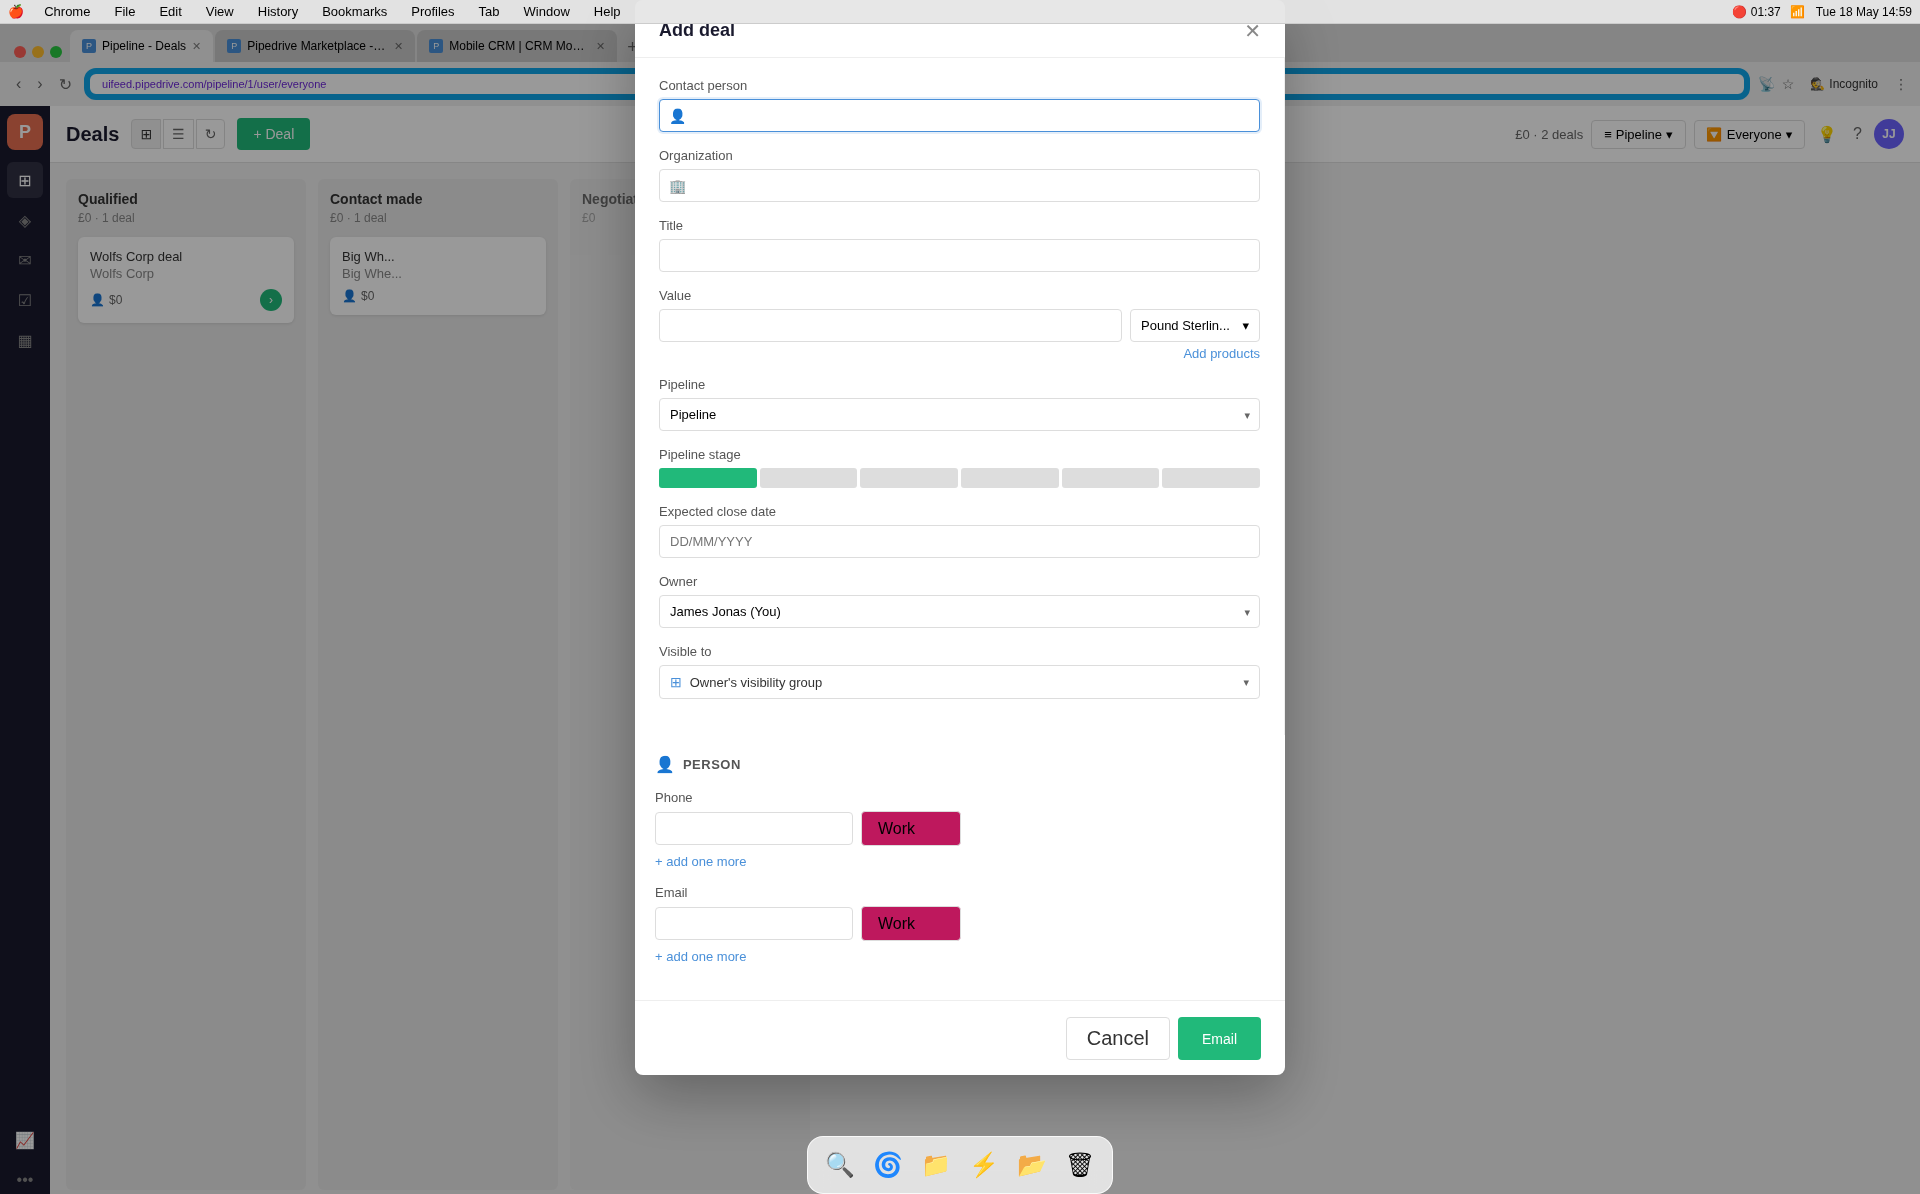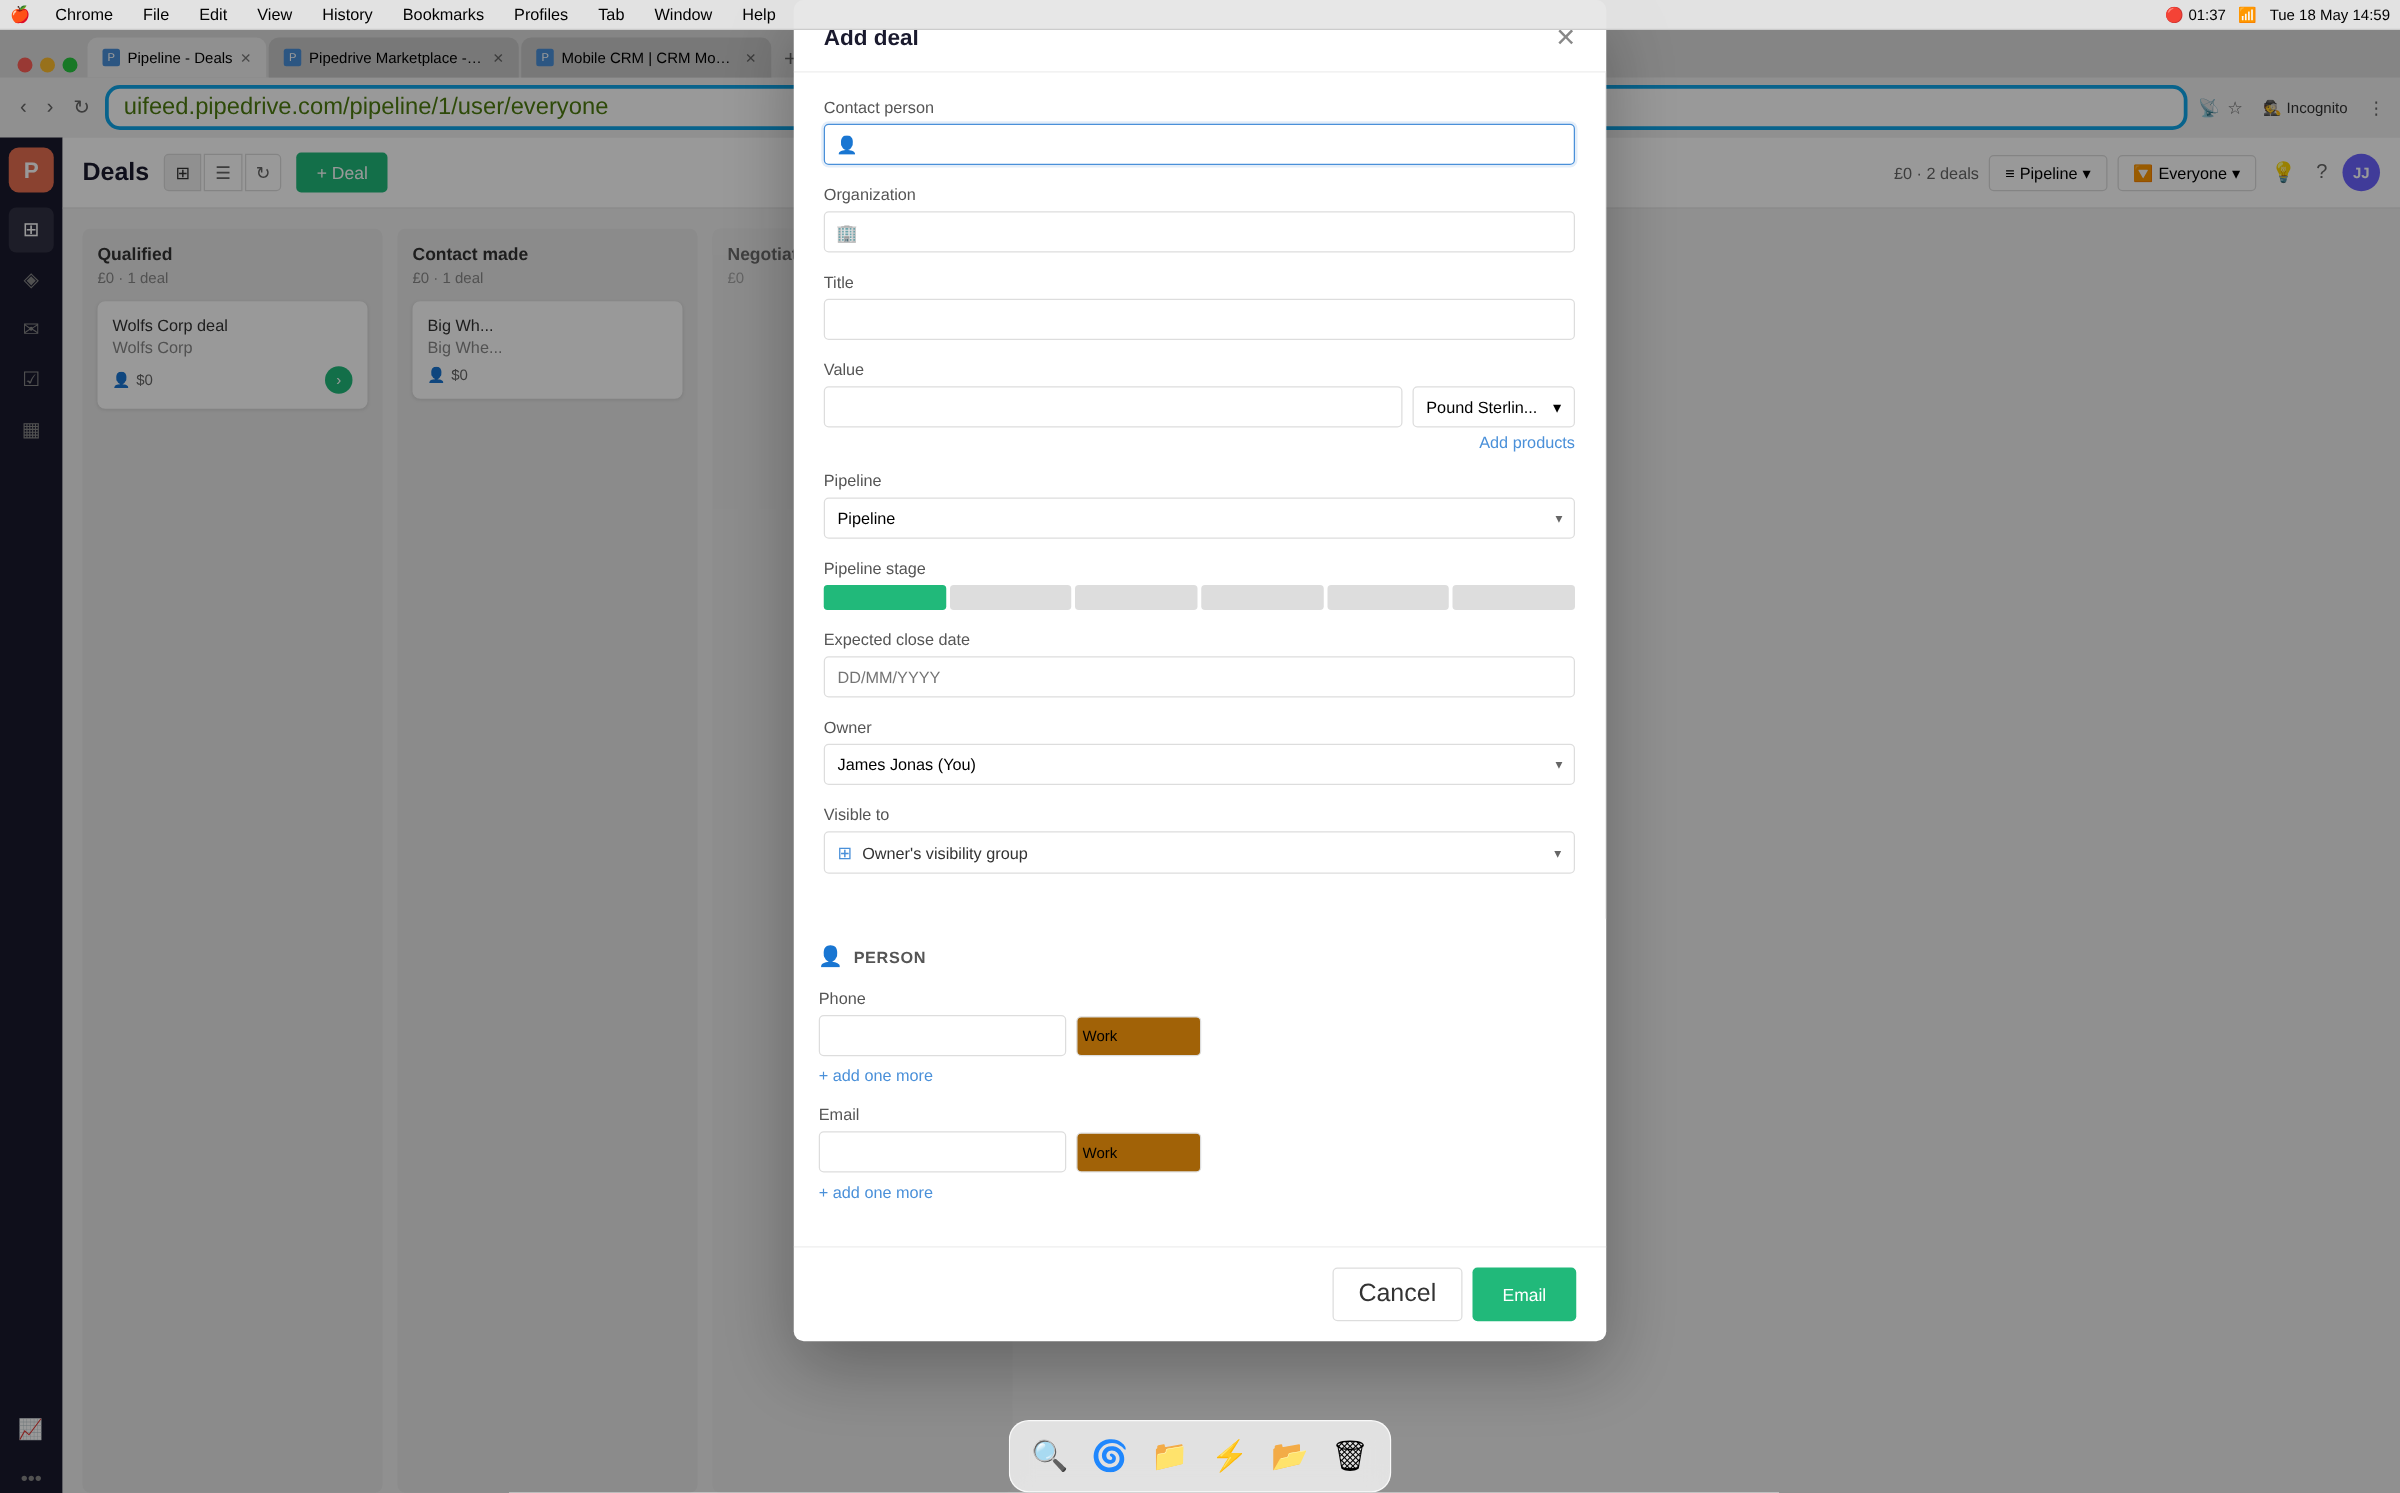--- a/index.html
+++ b/index.html
@@ -59,25 +59,25 @@
       background: #f0f0f0;
       padding: 6px 12px;
       display: flex;
       align-items: center;
       gap: 8px;
     }
     .nav-btn { background: none; border: none; font-size: 16px; color: #666; cursor: pointer; padding: 2px 4px; }
     .url-input {
       flex: 1;
       background: white;
-      border: 3px solid #0ea5e9;
+      border: 6px solid #0ea5e9;
       border-radius: 12px;
       padding: 4px 12px;
-      font-size: 19px;
-      color: #4d7c0f;
+      font-size: 11px;
+      color: #6d28d9;
     }
     .url-actions { display: flex; gap: 6px; align-items: center; }
     .url-action-btn { background: none; border: none; font-size: 14px; color: #666; cursor: pointer; }
 
     
     .app-container {
       display: flex;
       height: calc(100vh - 24px - 32px - 38px);
       background: #f5f5f5;
       position: relative;
@@ -375,23 +375,23 @@
       border: 1px solid #ddd;
       border-radius: 4px;
       padding: 8px 10px;
       font-size: 13px;
       outline: none;
     }
     .contact-type-select {
       width: 100px;
       border: 1px solid #ddd;
       border-radius: 4px;
-      padding: 8px 4px;
-      font-size: 12px;
-      background: #a16207;
+      padding: 8px 16px;
+      font-size: 16px;
+      background: #be185d;
       appearance: none;
       -webkit-appearance: none;
       cursor: pointer;
       position: relative;
     }
     .contact-type-wrapper {
       position: relative;
     }
 
     .add-more-link { color: #4a90d9; font-size: 13px; cursor: pointer; display: block; margin-top: 4px; }

